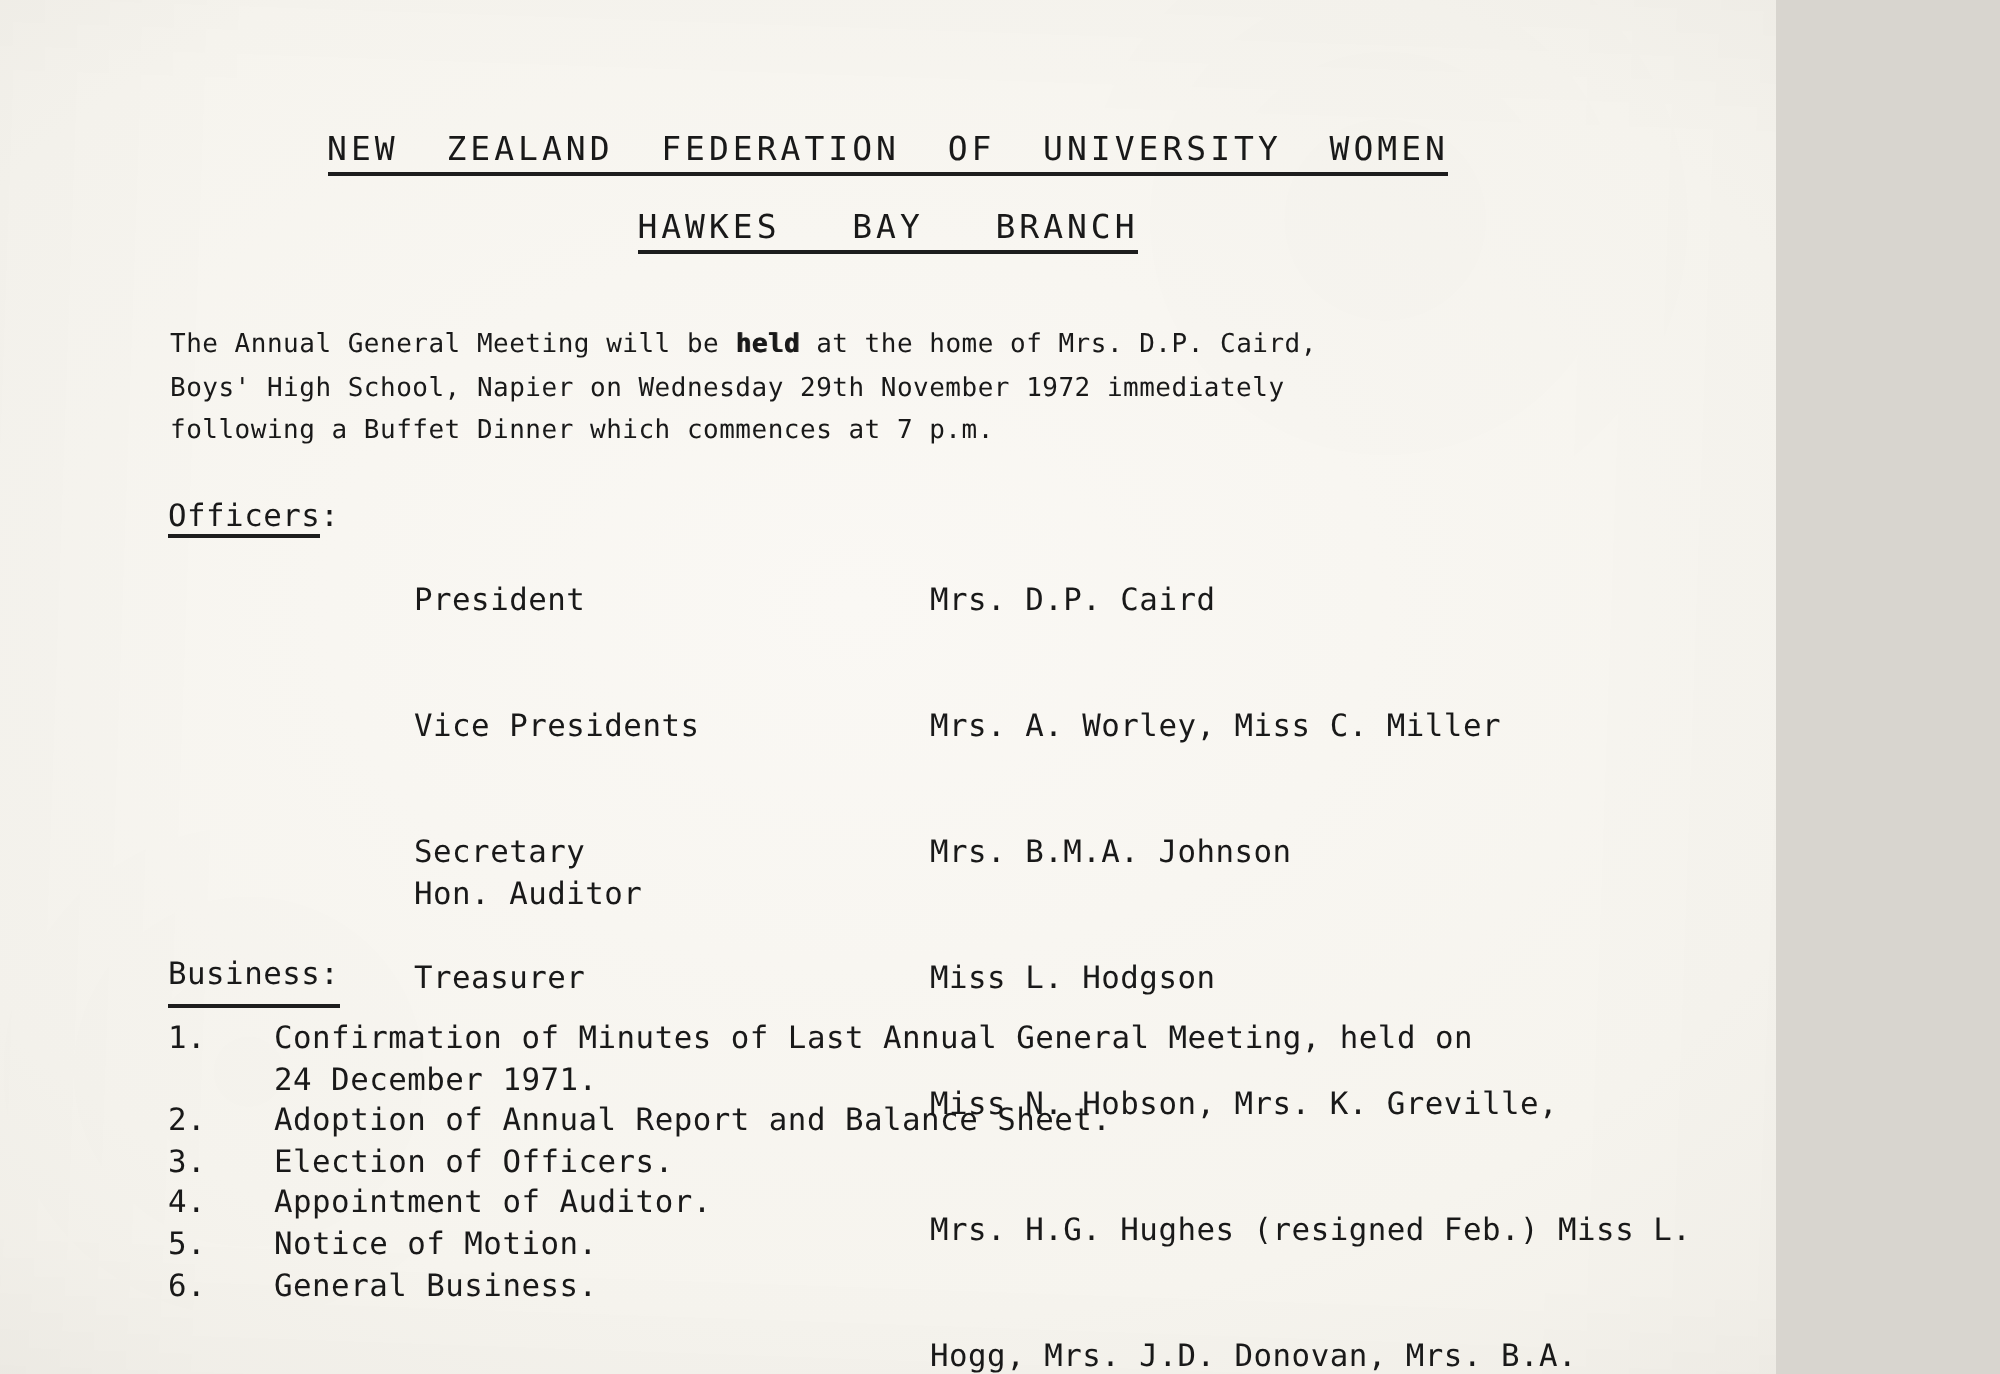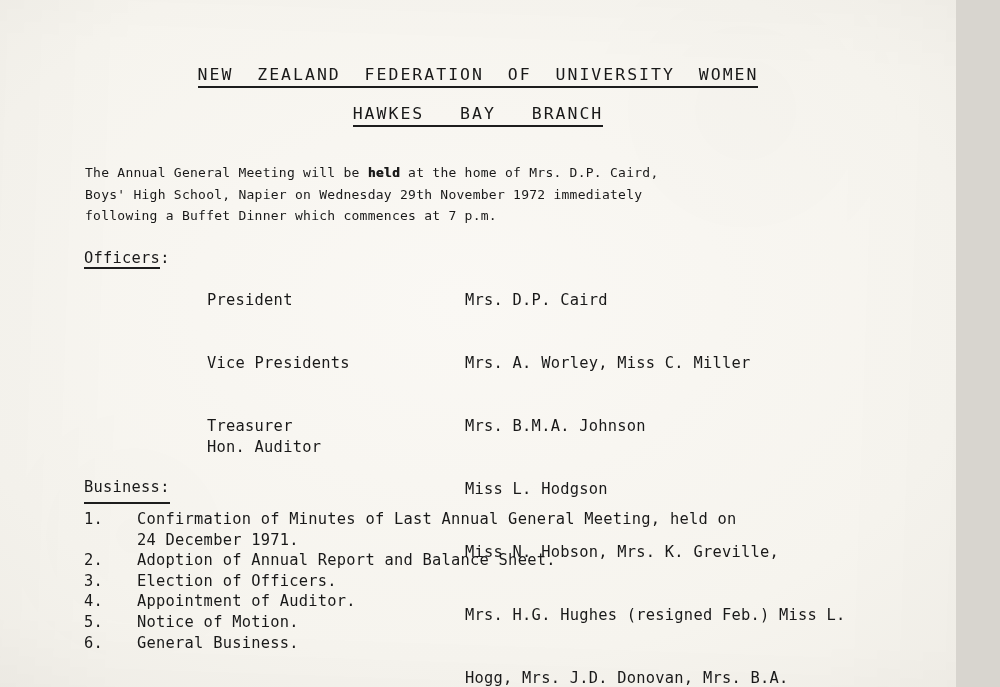--- a/index.html
+++ b/index.html
@@ -4,21 +4,21 @@
 <title>NZFUW Hawkes Bay Branch AGM Notice</title>
 <style>
   html, body {
     margin: 0;
     padding: 0;
     background: #d8d5cf;
   }
 
   #page {
     position: relative;
-    width: 956px;
+    width: 888px;
     height: 687px;
     overflow: hidden;
     background: #f7f5f0;
     background-image:
       radial-gradient(ellipse 900px 620px at 48% 44%, #faf8f4 0%, #f6f4ee 58%, #efece5 100%);
     font-family: "DejaVu Sans Mono", "Liberation Mono", monospace;
     color: #191919;
     -webkit-font-smoothing: none;
   }
 
@@ -182,20 +182,21 @@
     <span class="ln"><span>The Annual General Meeting will be </span><span class="struck">held</span><span> at the home of Mrs. D.P. Caird,</span></span>
     <span class="ln">Boys' High School, Napier on Wednesday 29th November 1972 immediately</span>
     <span class="ln">following a Buffet Dinner which commences at 7 p.m.</span>
   </div>
 
   <div class="abs" id="officers-heading"><span class="ul">Officers</span><span>:</span></div>
 
   <div class="abs" id="officers-roles">
     <span class="role">President</span>
     <span class="role">Vice Presidents</span>
+    <span class="role">Secretary</span>
     <span class="role">Treasurer</span>
   </div>
 
   <div class="abs" id="officers-names">
     <span class="nm">Mrs. D.P. Caird</span>
     <span class="nm">Mrs. A. Worley, Miss C. Miller</span>
     <span class="nm">Mrs. B.M.A. Johnson</span>
     <span class="nm">Miss L. Hodgson</span>
     <span class="nm">Miss N. Hobson, Mrs. K. Greville,</span>
     <span class="nm">Mrs. H.G. Hughes (resigned Feb.) Miss L.</span>

